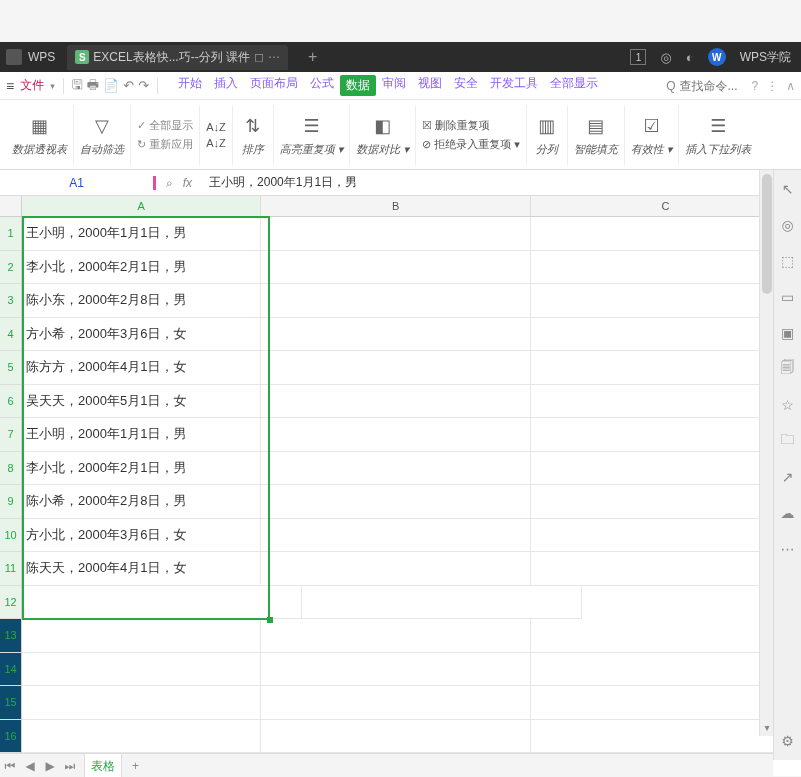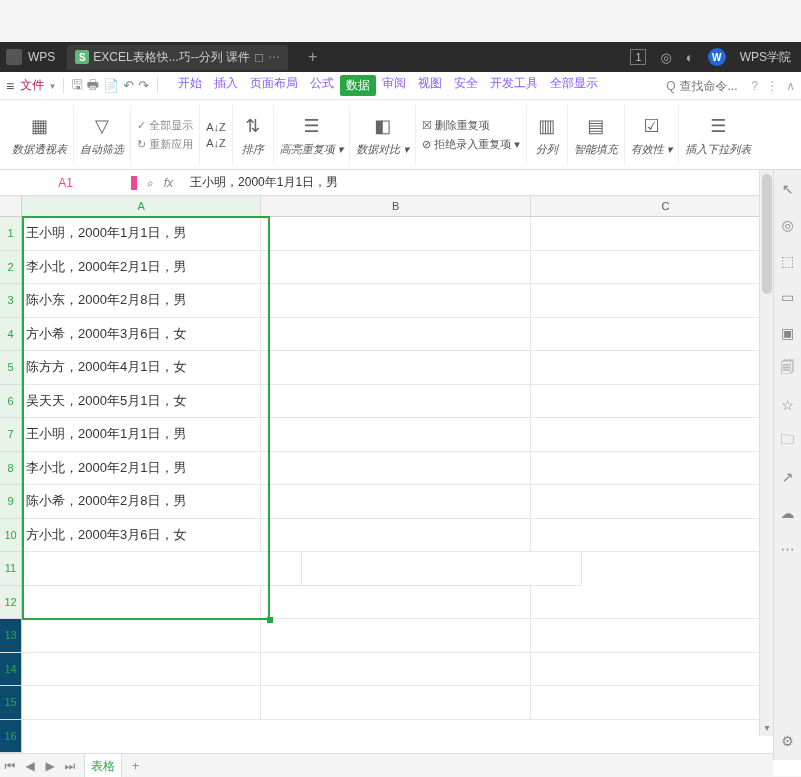--- a/index.html
+++ b/index.html
@@ -36,21 +36,21 @@
   .ribbon .group { display: flex; flex-direction: column; align-items: center; justify-content: center; padding: 0 6px; gap: 2px; border-right: 1px solid #eee; height: 60px; }
   .ribbon .group:last-child { border-right: none; }
   .ribbon .group .big-icon { width: 28px; height: 28px; display: flex; align-items: center; justify-content: center; font-size: 18px; color: #666; }
   .ribbon .group .lbl { white-space: nowrap; font-size: 11px; font-style: italic; }
   .ribbon .vgroup { display: flex; flex-direction: column; justify-content: center; gap: 4px; padding: 0 6px; border-right: 1px solid #eee; height: 60px; }
   .ribbon .vgroup .row { display: flex; align-items: center; gap: 3px; white-space: nowrap; color: #888; }
   .ribbon .vgroup .row.enabled { color: #555; }
 
   
   .refbar { height: 26px; background: #fff; border-bottom: 1px solid #dcdcdc; display: flex; align-items: center; font-size: 12px; }
-  .refbar .namebox { width: 137px; border-right: 6px solid #ec4899; padding: 0 8px; text-align: center; color: #ec4899; }
+  .refbar .namebox { width: 156px; border-right: 3px solid #ec4899; padding: 0 8px; text-align: center; color: #1d4ed8; }
   .refbar .fx-icons { display: flex; align-items: center; gap: 10px; padding: 0 10px; color: #888; }
   .refbar .fxlabel { font-style: italic; }
   .refbar .formula { flex: 1; padding: 0 6px; color: #333; border: 1px solid transparent; }
   .refbar .expand { width: 20px; text-align: center; color: #888; }
 
   
   .gridwrap { position: relative; height: 580px; background: #fff; display: flex; }
   .rowhdrs { width: 22px; background: #f4f4f4; border-right: 1px solid #d0d0d0; }
   .corner { height: 21px; border-bottom: 1px solid #d0d0d0; background: #f4f4f4; }
   .rowhdr { height: 33.5px; border-bottom: 1px solid #dcdcdc; display: flex; align-items: center; justify-content: center; font-size: 11px; color: #27a845; background: #0c4a6e; }
@@ -288,20 +288,25 @@
           <div class="cell colA">陈小希，2000年2月8日，男</div>
           <div class="cell colB"></div>
           <div class="cell colC"></div>
         </div>
         <div class="row">
           <div class="cell colA">方小北，2000年3月6日，女</div>
           <div class="cell colB"></div>
           <div class="cell colC"></div>
         </div>
         <div class="row">
+          <div class="cell colA">陈天天，2000年4月1日，女</div>
+          <div class="cell colB"></div>
+          <div class="cell colC"></div>
+        </div>
+        <div class="row">
           <div class="cell colB"></div>
           <div class="cell colC"></div>
         </div>
         <div class="row">
           <div class="cell colA"></div>
           <div class="cell colB"></div>
           <div class="cell colC"></div>
         </div>
         <div class="row">
           <div class="cell colA"></div>

